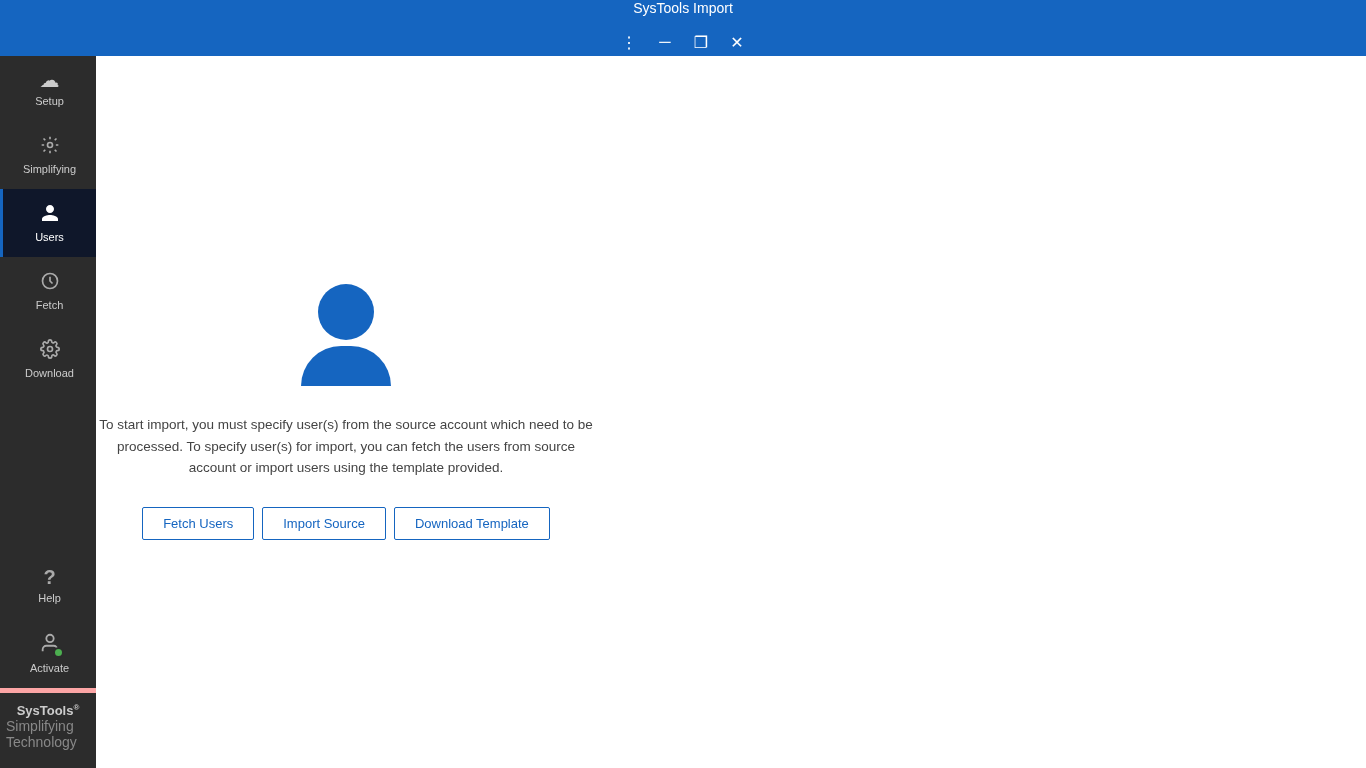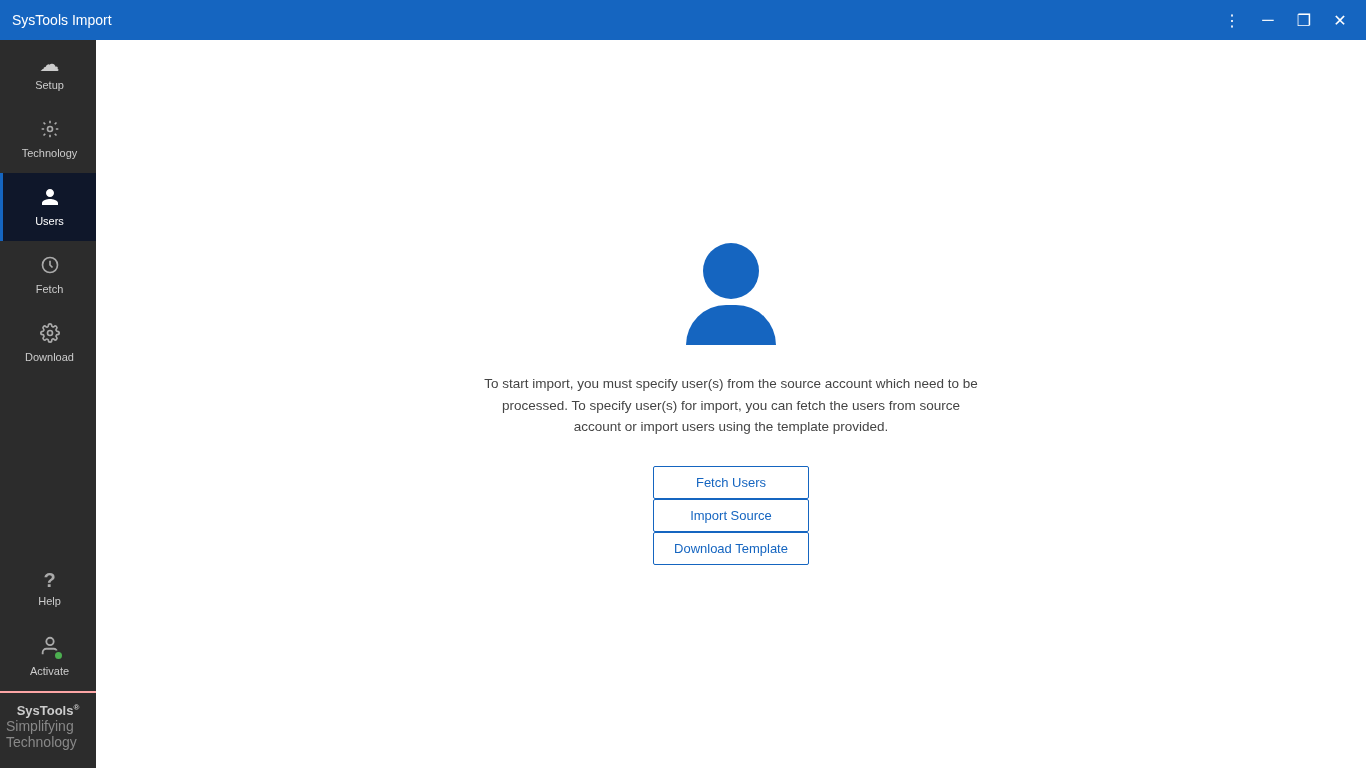--- a/index.html
+++ b/index.html
@@ -1,26 +1,27 @@
 <!DOCTYPE html>
 <html><head>
   <meta charset="utf-8">
   <style>
     * { margin: 0; padding: 0; box-sizing: border-box; }
     body { width: 1366px; height: 768px; font-family: 'Segoe UI', Arial, sans-serif; overflow: hidden; display: flex; flex-direction: column; }
 
     
     .titlebar {
-      height: 40px;
+      height: 56px;
       background: #1565C0;
       display: flex;
       align-items: center;
       justify-content: space-between;
       padding: 0 12px;
       flex-shrink: 0;
+      flex-direction: column;
     }
     .titlebar-title {
       color: white;
       font-size: 14px;
       font-weight: 500;
     }
     .titlebar-controls {
       display: flex;
       gap: 8px;
       align-items: center;
@@ -88,42 +89,41 @@
       padding-bottom: 8px;
     }
 
     
     .brand {
       width: 100%;
       padding: 10px 6px 10px;
       display: flex;
       flex-direction: column;
       align-items: center;
-      border-top: 2px solid #fca5a5;
+      border-top: 5px solid #fca5a5;
     }
     .brand-name {
       color: #cccccc;
       font-size: 13px;
       font-weight: bold;
     }
     .brand-name sup {
       font-size: 8px;
     }
     .brand-tagline {
       color: #888;
       font-size: 14px;
     }
 
     
     .main-content {
       flex: 1;
       background: white;
       display: flex;
       align-items: center;
-      justify-content: center;
     }
     .content-center {
       display: flex;
       flex-direction: column;
       align-items: center;
       max-width: 500px;
       text-align: center;
     }
     .user-icon {
       margin-bottom: 28px;
@@ -143,22 +143,21 @@
       margin: 0 auto;
     }
     .description-text {
       color: #444;
       font-size: 13.5px;
       line-height: 1.6;
       margin-bottom: 28px;
     }
     .action-buttons {
       display: flex;
-      gap: 0;
-      flex-direction: column;
+      gap: 8px;
     }
     .action-btn {
       border: 1.5px solid #1565C0;
       background: white;
       color: #1565C0;
       padding: 8px 20px;
       font-size: 13px;
       cursor: pointer;
       border-radius: 2px;
       font-family: inherit;
@@ -193,21 +192,21 @@
     </div>
 
 
     <div class="sidebar-item">
       <span class="icon">
         <svg width="20" height="20" viewBox="0 0 24 24" fill="none" stroke="#aaa" stroke-width="2">
           <circle cx="12" cy="12" r="3"></circle>
           <path d="M12 2v3M12 19v3M4.22 4.22l2.12 2.12M17.66 17.66l2.12 2.12M2 12h3M19 12h3M4.22 19.78l2.12-2.12M17.66 6.34l2.12-2.12"></path>
         </svg>
       </span>
-      <span>Technology</span>
+      <span>Simplifying</span>
     </div>
 
     <div class="sidebar-item active">
       <span class="icon">
         <svg width="20" height="20" viewBox="0 0 24 24" fill="white">
           <path d="M12 12c2.7 0 4.8-2.1 4.8-4.8S14.7 2.4 12 2.4 7.2 4.5 7.2 7.2 9.3 12 12 12zm0 2.4c-3.2 0-9.6 1.6-9.6 4.8v2.4h19.2v-2.4c0-3.2-6.4-4.8-9.6-4.8z"></path>
         </svg>
       </span>
       <span>Users</span>
     </div>

